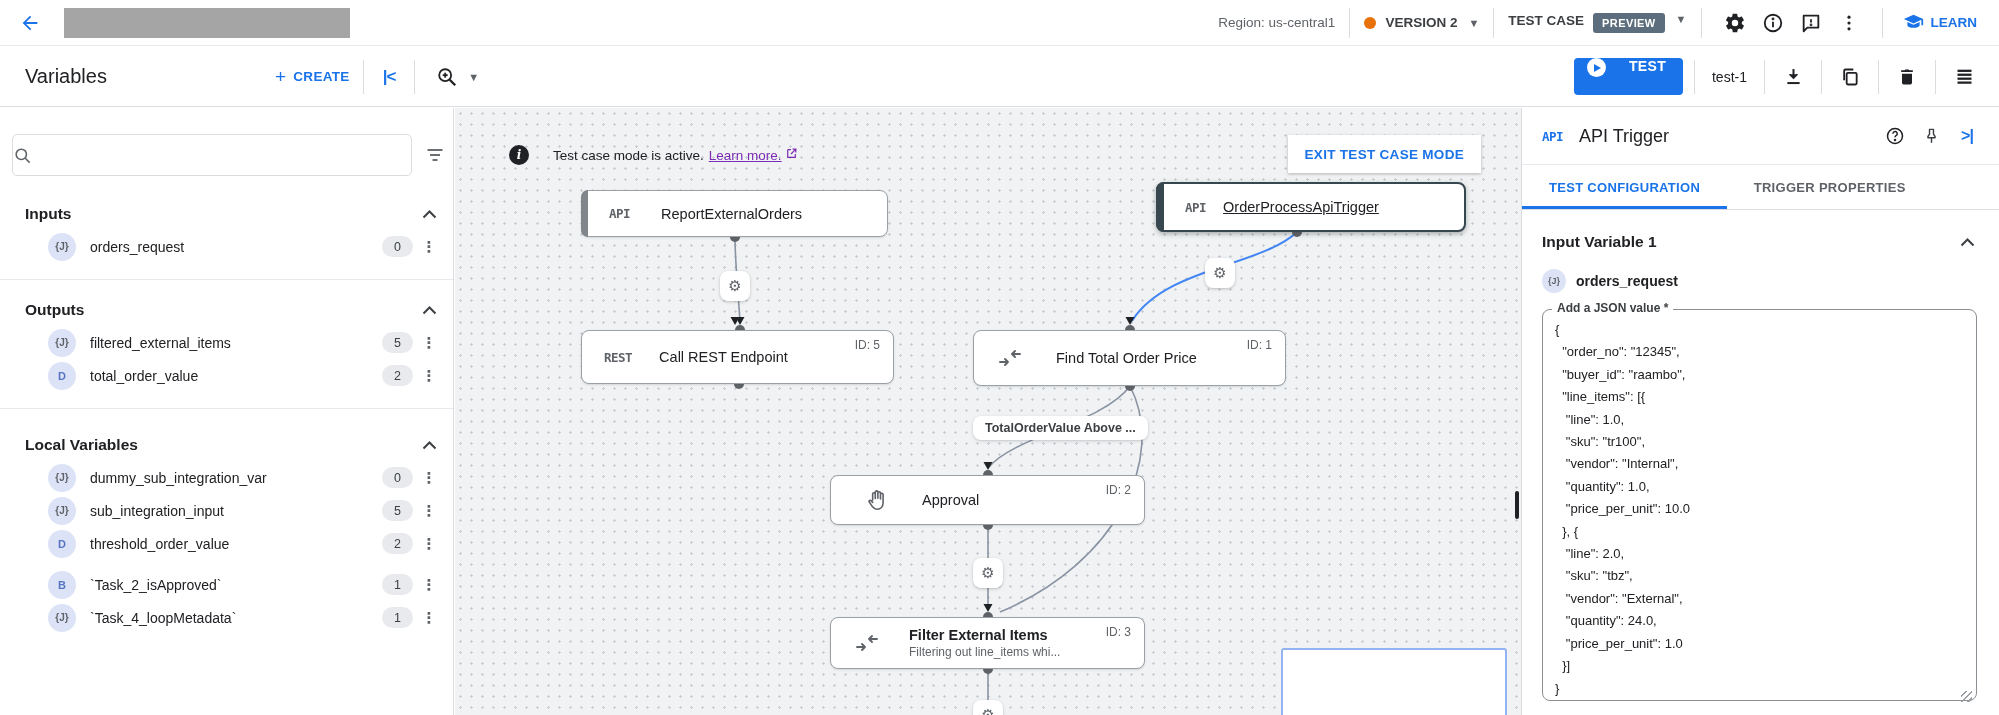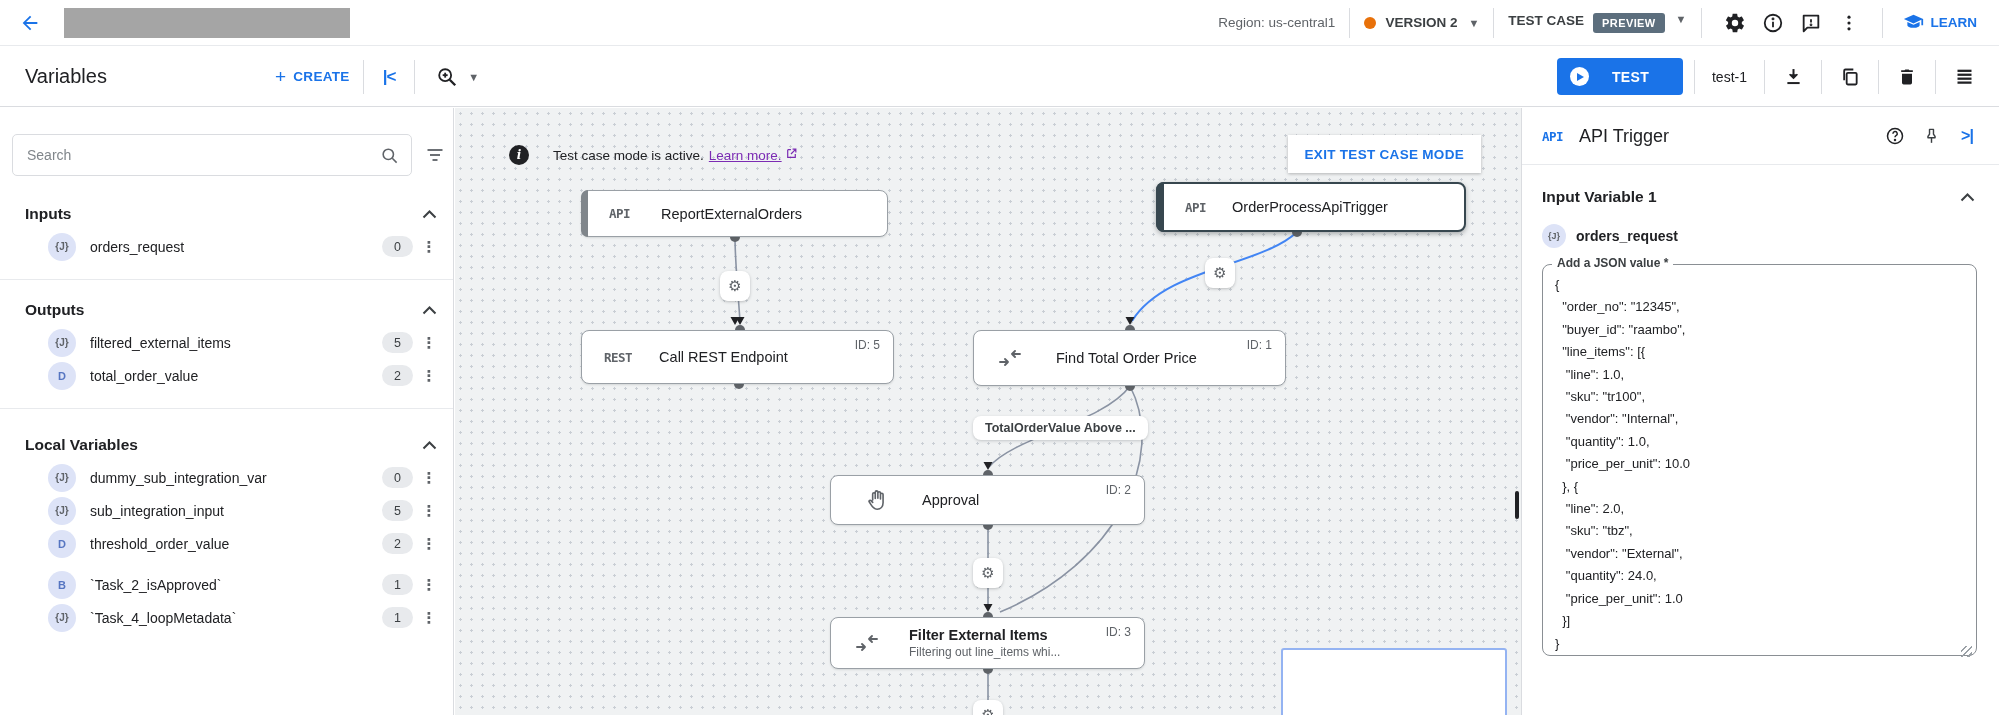--- a/index.html
+++ b/index.html
@@ -29,22 +29,22 @@
   .toolbar { position:absolute; top:47px; left:0; right:0; height:60px; background:#fff;
              border-bottom:1px solid #dadce0; display:flex; align-items:center; }
   .vars-title { font-size:20px; color:#202124; margin-left:25px; }
   .create-btn { display:flex; align-items:center; gap:7px; color:#1a73e8; font-weight:bold; font-size:13.5px;
                 letter-spacing:.3px; margin-left:168px; cursor:pointer; }
   .plus { font-size:19px; font-weight:normal; }
   .tl-sep { width:1px; height:34px; background:#dadce0; margin:0 13px; }
   .collapse-icon { color:#1a73e8; font-weight:bold; font-size:17px; letter-spacing:-1px; cursor:pointer; padding:0 6px;}
   .zoom-ctl { display:flex; align-items:center; gap:8px; cursor:pointer; padding:0 8px;}
   .toolbar-right { margin-left:auto; display:flex; align-items:center; }
-  .test-btn { background:#1a73e8; color:#fff; border:none; border-radius:4px; height:37px; padding:0 34px 0 13px;
-              font-size:14px; font-weight:bold; letter-spacing:.3px; display:flex; align-items:center; gap:23px; cursor:pointer;
+  .test-btn { background:#1a73e8; color:#fff; border:none; border-radius:4px; height:37px; padding:0 17px 0 13px;
+              font-size:14px; font-weight:bold; letter-spacing:.3px; display:flex; gap:23px; cursor:pointer;
               font-family:inherit;}
   .play-circle { width:19px; height:19px; border-radius:50%; background:#fff; display:flex; align-items:center; justify-content:center; }
   .play-tri { width:0; height:0; border-left:7px solid #1a73e8; border-top:4.5px solid transparent; border-bottom:4.5px solid transparent; margin-left:2px;}
   .testname { font-size:14px; color:#202124; padding:0 6px; }
   .tr-sep { width:1px; height:34px; background:#dadce0; margin:0 11px; }
   .tr-icon { width:34px; height:34px; display:flex; align-items:center; justify-content:center; cursor:pointer; color:#202124; }
   .toolbar-right { padding-right:18px; }
 
   
   .sidebar { position:absolute; top:108px; left:0; width:454px; bottom:0; background:#fff;
@@ -256,21 +256,20 @@
             <line x1="4" y1="14.5" x2="20" y2="14.5"></line>
             <line x1="4" y1="19" x2="20" y2="19"></line>
           </svg>
       </div>
     </div>
   </div>
 
   <div class="sidebar">
     <div class="search-row">
       <div class="search-box">
-        <input type="text" placeholder="Search" style="">
         <span class="search-mag">
           <svg width="19" height="19" viewBox="0 0 24 24" fill="none" stroke="#5f6368" stroke-width="2">
               <circle cx="10.5" cy="10.5" r="6.5"></circle>
               <line x1="15.5" y1="15.5" x2="21" y2="21"></line>
             </svg>
         </span>
       </div>
       <span class="sort-icon">
         <svg width="20" height="18" viewBox="0 0 24 20" fill="none" stroke="#5f6368" stroke-width="2.2">
             <line x1="3" y1="4" x2="21" y2="4"></line>
@@ -409,21 +408,21 @@
 
     <div class="node" style="left:126px; top:82px; width:307px; height:47px; padding-left:27px;">
       <span class="accent"></span>
       <span class="node-type">API</span>
       <span class="node-title" style="margin-left:31px;">ReportExternalOrders</span>
     </div>
 
     <div class="node selected" style="left:701px; top:74px; width:310px; height:50px; padding-left:27px;">
       <span class="accent"></span>
       <span class="node-type">API</span>
-      <span class="node-title" style="margin-left:26px;">OrderProcessApiTrigger</span>
+      <span class="node-title" style="margin-left:17px;text-decoration:underline;">OrderProcessApiTrigger</span>
     </div>
 
     <div class="node" style="left:126px; top:222px; width:313px; height:54px; padding-left:22px;text-align:center;">
       <span class="node-type">REST</span>
       <span class="node-title" style="margin-left:27px;">Call REST Endpoint</span>
       <span class="node-id">ID: 5</span>
     </div>
 
     <div class="node" style="left:518px; top:222px; width:313px; height:56px; padding-left:24px;">
       <span style="display:flex;">
@@ -486,20 +485,24 @@
       </span>
       <span class="ph-icon">
         <svg width="19" height="19" viewBox="0 0 24 24" fill="none" stroke="#3c4043" stroke-width="1.8" stroke-linejoin="round">
             <path d="M14.5 3h-5v6l-2 3v1.5h9V12l-2-3V3z"></path>
             <line x1="12" y1="13.5" x2="12" y2="20"></line>
           </svg>
       </span>
       <span class="ph-icon collapse-right">&gt;|</span>
     </div>
 
+    <div class="tabs">
+      <div class="tab active">TEST CONFIGURATION</div>
+      <div class="tab">TRIGGER PROPERTIES</div>
+    </div>
 
     <div class="panel-body">
       <div class="input-var-head">
         <span class="t">Input Variable 1</span>
         <span class="chev">
           <svg width="15" height="9" viewBox="0 0 15 9" fill="none" stroke="#3c4043" stroke-width="2">
               <path d="m1.5 7.5 6-6 6 6"></path>
             </svg>
         </span>
       </div>

